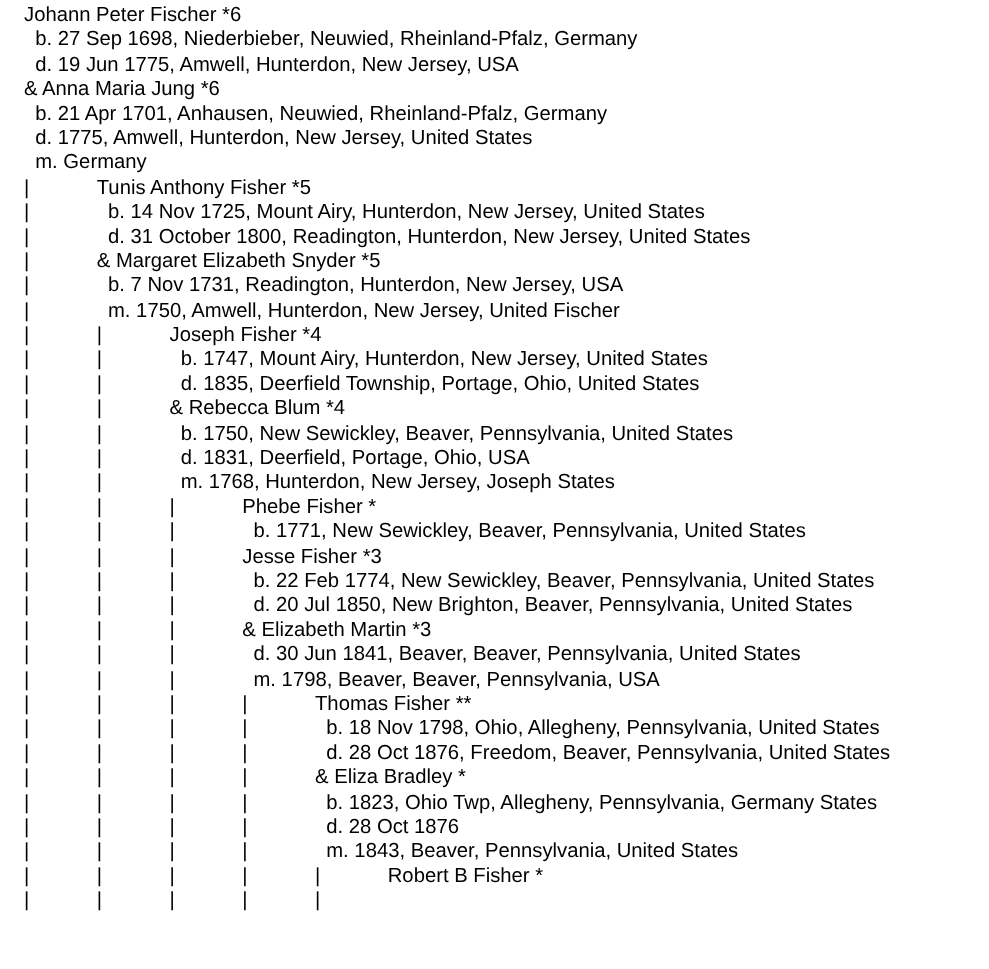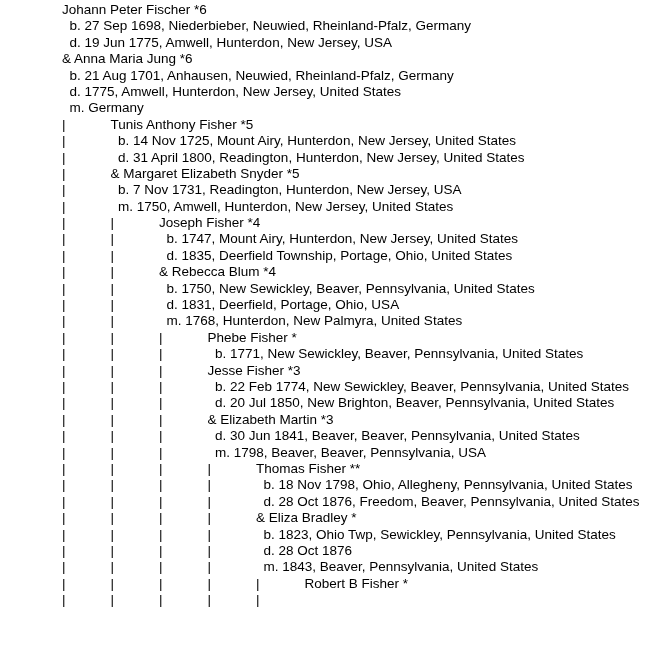--- a/index.html
+++ b/index.html
@@ -20,59 +20,58 @@
     padding: 2px 0 0 16px;
     font-family: "Liberation Sans", "DejaVu Sans", sans-serif;
     font-size: 13.5px;
     line-height: 16.4px;
     color: #000000;
   }
   .line {
     white-space: pre;
     height: 16.4px;
     tab-size: 48.5px;
-    margin-left: 46px;
     -moz-tab-size: 48.5px;
     -o-tab-size: 48.5px;
   }
 </style>
 </head>
 <body>
 
 <div class="report" id="report">
     <div class="line">Johann Peter Fischer *6</div>
     <div class="line">  b. 27 Sep 1698, Niederbieber, Neuwied, Rheinland-Pfalz, Germany</div>
     <div class="line">  d. 19 Jun 1775, Amwell, Hunterdon, New Jersey, USA</div>
     <div class="line">&amp; Anna Maria Jung *6</div>
-    <div class="line">  b. 21 Aug 1701, Anhausen, Neuwied, Rheinland-Pfalz, Germany</div>
+    <div class="line">  b. 21 Apr 1701, Anhausen, Neuwied, Rheinland-Pfalz, Germany</div>
     <div class="line">  d. 1775, Amwell, Hunterdon, New Jersey, United States</div>
     <div class="line">  m. Germany</div>
     <div class="line">|	Tunis Anthony Fisher *5</div>
     <div class="line">|	  b. 14 Nov 1725, Mount Airy, Hunterdon, New Jersey, United States</div>
-    <div class="line">|	  d. 31 April 1800, Readington, Hunterdon, New Jersey, United States</div>
+    <div class="line">|	  d. 31 October 1800, Readington, Hunterdon, New Jersey, United States</div>
     <div class="line">|	&amp; Margaret Elizabeth Snyder *5</div>
     <div class="line">|	  b. 7 Nov 1731, Readington, Hunterdon, New Jersey, USA</div>
-    <div class="line">|	  m. 1750, Amwell, Hunterdon, New Jersey, United States</div>
+    <div class="line">|	  m. 1750, Amwell, Hunterdon, New Jersey, United Fischer</div>
     <div class="line">|	|	Joseph Fisher *4</div>
     <div class="line">|	|	  b. 1747, Mount Airy, Hunterdon, New Jersey, United States</div>
     <div class="line">|	|	  d. 1835, Deerfield Township, Portage, Ohio, United States</div>
     <div class="line">|	|	&amp; Rebecca Blum *4</div>
     <div class="line">|	|	  b. 1750, New Sewickley, Beaver, Pennsylvania, United States</div>
     <div class="line">|	|	  d. 1831, Deerfield, Portage, Ohio, USA</div>
-    <div class="line">|	|	  m. 1768, Hunterdon, New Palmyra, United States</div>
+    <div class="line">|	|	  m. 1768, Hunterdon, New Jersey, Joseph States</div>
     <div class="line">|	|	|	Phebe Fisher *</div>
     <div class="line">|	|	|	  b. 1771, New Sewickley, Beaver, Pennsylvania, United States</div>
     <div class="line">|	|	|	Jesse Fisher *3</div>
     <div class="line">|	|	|	  b. 22 Feb 1774, New Sewickley, Beaver, Pennsylvania, United States</div>
     <div class="line">|	|	|	  d. 20 Jul 1850, New Brighton, Beaver, Pennsylvania, United States</div>
     <div class="line">|	|	|	&amp; Elizabeth Martin *3</div>
     <div class="line">|	|	|	  d. 30 Jun 1841, Beaver, Beaver, Pennsylvania, United States</div>
     <div class="line">|	|	|	  m. 1798, Beaver, Beaver, Pennsylvania, USA</div>
     <div class="line">|	|	|	|	Thomas Fisher **</div>
     <div class="line">|	|	|	|	  b. 18 Nov 1798, Ohio, Allegheny, Pennsylvania, United States</div>
     <div class="line">|	|	|	|	  d. 28 Oct 1876, Freedom, Beaver, Pennsylvania, United States</div>
     <div class="line">|	|	|	|	&amp; Eliza Bradley *</div>
-    <div class="line">|	|	|	|	  b. 1823, Ohio Twp, Sewickley, Pennsylvania, United States</div>
+    <div class="line">|	|	|	|	  b. 1823, Ohio Twp, Allegheny, Pennsylvania, Germany States</div>
     <div class="line">|	|	|	|	  d. 28 Oct 1876</div>
     <div class="line">|	|	|	|	  m. 1843, Beaver, Pennsylvania, United States</div>
     <div class="line">|	|	|	|	|	Robert B Fisher *</div>
     <div class="line">|	|	|	|	|	</div>
   </div>
 
 </body></html>

